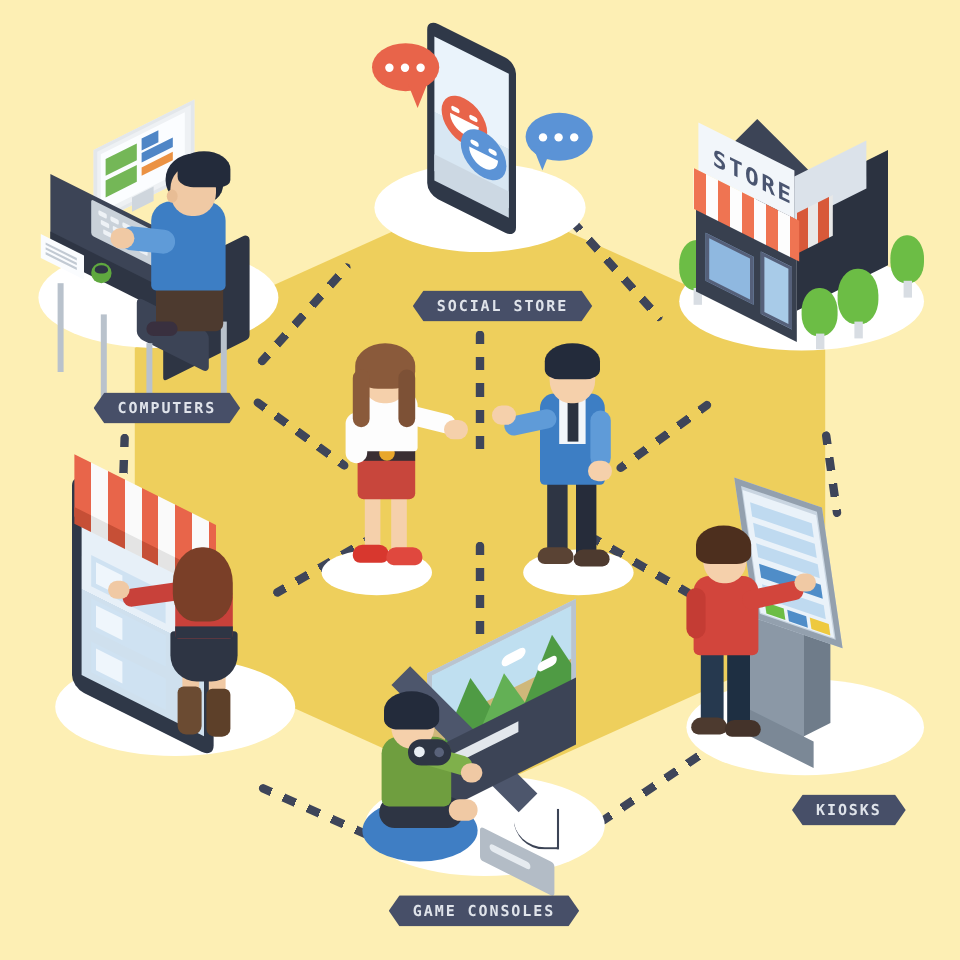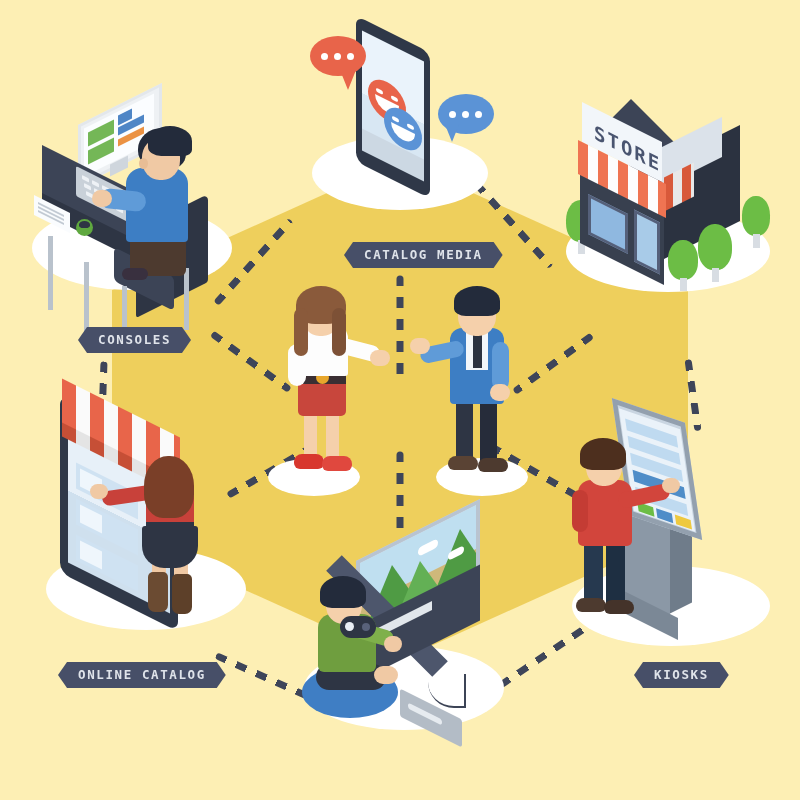--- a/index.html
+++ b/index.html
@@ -269,21 +269,21 @@
     <div class="cmp-pants"></div>
     <div class="cmp-shoe" style="left:104px;top:182px;"></div>
     <div class="cmp-body"></div>
     <div class="cmp-arm" style="left:82px;top:104px;width:46px;height:20px;transform:rotate(6deg);"></div>
     <div class="cmp-arm" style="left:74px;top:104px;width:20px;height:17px;background:#f0c9a4;"></div>
     <div class="cmp-hair"></div>
     <div class="cmp-head"></div>
     <div class="cmp-ear"></div>
     <div style="position:absolute;left:130px;top:40px;width:44px;height:30px;background:#232b3b;border-radius:50% 50% 20% 30%;"></div>
   </div>
-  <div class="nodelabel" style="left:78px;top:327px;">CONSOLES</div>
+  <div class="nodelabel" style="left:78px;top:327px;">COMPUTERS</div>
 
   <div class="scene" style="left:300px;top:24px;width:200px;height:200px;">
     <div class="pedestal" style="left:12px;top:112px;width:176px;height:74px;"></div>
 
     <div class="ph-body"></div>
     <div class="ph-scr"></div>
     <div class="ph-bot"></div>
 
     <div class="face" style="left:68px;top:58px;width:38px;height:38px;background:#e8644a;transform:skewY(26.57deg);">
       <span class="eye" style="left:8px;top:11px;"></span>
@@ -302,21 +302,21 @@
         <span class="d" style="left:37px;"></span>
       <span class="tail" style="left:30px;top:34px;border-left:8px solid transparent;border-right:8px solid transparent;border-top:20px solid #e8644a;"></span>
     </div>
     <div class="bubble" style="left:138px;top:70px;width:56px;height:40px;background:#5b93d6;">
       <span class="d" style="left:11px;"></span>
         <span class="d" style="left:24px;"></span>
         <span class="d" style="left:37px;"></span>
       <span class="tail" style="left:6px;top:28px;border-left:8px solid transparent;border-right:8px solid transparent;border-top:20px solid #5b93d6;"></span>
     </div>
   </div>
-  <div class="nodelabel" style="left:344px;top:242px;">CATALOG MEDIA</div>
+  <div class="nodelabel" style="left:344px;top:242px;">SOCIAL STORE</div>
 
   <div class="scene" style="left:556px;top:88px;width:220px;height:200px;">
     <div class="pedestal" style="left:10px;top:122px;width:204px;height:82px;"></div>
 
     <div class="tree" style="left:10px;top:112px;">
       <div class="top" style="left:0;top:0;width:30px;height:42px;"></div>
       <div class="trunk" style="left:12px;top:40px;width:7px;height:14px;"></div>
     </div>
     <div class="tree" style="left:186px;top:108px;">
       <div class="top" style="left:0;top:0;width:28px;height:40px;"></div>
@@ -411,21 +411,20 @@
       <div style="position:absolute;left:36px;top:112px;width:20px;height:40px;background:#5d4029;border-radius:5px 5px 7px 7px;"></div>
       <div class="torso" style="left:6px;top:64px;width:56px;height:42px;background:#2e3544;border-radius:3px 3px 22px 22px;"></div>
       <div class="torso" style="left:10px;top:22px;width:48px;height:48px;background:#c8413a;border-radius:14px 14px 3px 3px;"></div>
       <div class="torso" style="left:10px;top:60px;width:48px;height:10px;background:#2e3544;"></div>
       <div class="arm" style="left:-34px;top:26px;width:52px;height:15px;background:#c8413a;transform:rotate(-8deg);"></div>
       <div class="arm" style="left:-46px;top:22px;width:18px;height:15px;background:#f0c9a4;"></div>
       <div class="head" style="left:14px;top:0px;width:34px;height:38px;"></div>
       <div class="hair" style="left:8px;top:-6px;width:50px;height:62px;background:#7a3f28;border-radius:48% 48% 38% 38%;"></div>
     </div>
   </div>
-  <div class="nodelabel" style="left:58px;top:662px;">ONLINE CATALOG</div>
 
   <div class="scene" style="left:296px;top:524px;width:230px;height:210px;">
     <div class="pedestal" style="left:8px;top:122px;width:200px;height:84px;"></div>
 
     <div class="gm-tvscr">
       <div style="position:absolute;left:0;top:0;width:100%;height:54%;background:#bfdff0;"></div>
       <div style="position:absolute;left:0;top:54%;width:100%;height:46%;background:#cfb87a;"></div>
       <div style="position:absolute;left:8px;top:18px;width:0;height:0;border-left:24px solid transparent;border-right:24px solid transparent;border-bottom:46px solid #4f9b44;"></div>
       <div style="position:absolute;left:40px;top:28px;width:0;height:0;border-left:20px solid transparent;border-right:20px solid transparent;border-bottom:38px solid #63b055;"></div>
       <div style="position:absolute;left:74px;top:16px;width:0;height:0;border-left:26px solid transparent;border-right:26px solid transparent;border-bottom:52px solid #4f9b44;"></div>
@@ -451,20 +450,21 @@
     <div class="gm-pad">
       <span style="position:absolute;left:5px;top:6px;width:9px;height:9px;border-radius:50%;background:#e9eef4;"></span>
       <span style="position:absolute;left:22px;top:7px;width:8px;height:8px;border-radius:50%;background:#59627a;"></span>
     </div>
 
     <div class="gm-cable" style="left:132px;top:150px;width:36px;height:32px;border-radius:0 0 0 26px;"></div>
     <div class="gm-console">
       <span style="position:absolute;left:8px;top:10px;width:34px;height:6px;background:#e6ebf0;border-radius:3px;"></span>
     </div>
   </div>
+  <div class="nodelabel" style="left:324px;top:746px;">GAME CONSOLES</div>
 
   <div class="scene" style="left:566px;top:406px;width:210px;height:240px;">
     <div class="pedestal" style="left:6px;top:160px;width:198px;height:80px;"></div>
 
     <div class="ki-baseS"></div>
     <div class="ki-base"></div>
     <div class="ki-foot"></div>
     <div class="ki-scr"></div>
     <div class="ki-scrIn">
       <div class="ki-rw" style="top:8px;"></div>
@@ -483,15 +483,15 @@
       <div class="shoe" style="left:10px;top:158px;width:30px;height:14px;background:#4d3a2f;"></div>
       <div class="shoe" style="left:38px;top:160px;width:30px;height:14px;background:#44332a;"></div>
       <div class="torso" style="left:12px;top:40px;width:54px;height:66px;background:#d2453c;border-radius:13px 13px 5px 5px;"></div>
       <div class="arm" style="left:52px;top:48px;width:52px;height:16px;background:#d2453c;transform:rotate(-12deg);"></div>
       <div class="arm" style="left:96px;top:38px;width:18px;height:15px;background:#f0c9a4;"></div>
       <div class="arm" style="left:6px;top:50px;width:16px;height:42px;background:#c43c34;"></div>
       <div class="head" style="left:20px;top:6px;width:36px;height:40px;"></div>
       <div class="hair" style="left:14px;top:-2px;width:46px;height:32px;background:#4d2f1e;border-radius:50% 50% 26% 26%;"></div>
     </div>
   </div>
-  <div class="nodelabel" style="left:634px;top:662px;">KIOSKS</div>
+  <div class="nodelabel" style="left:660px;top:662px;">KIOSKS</div>
 
 </div>
 
 </body></html>

